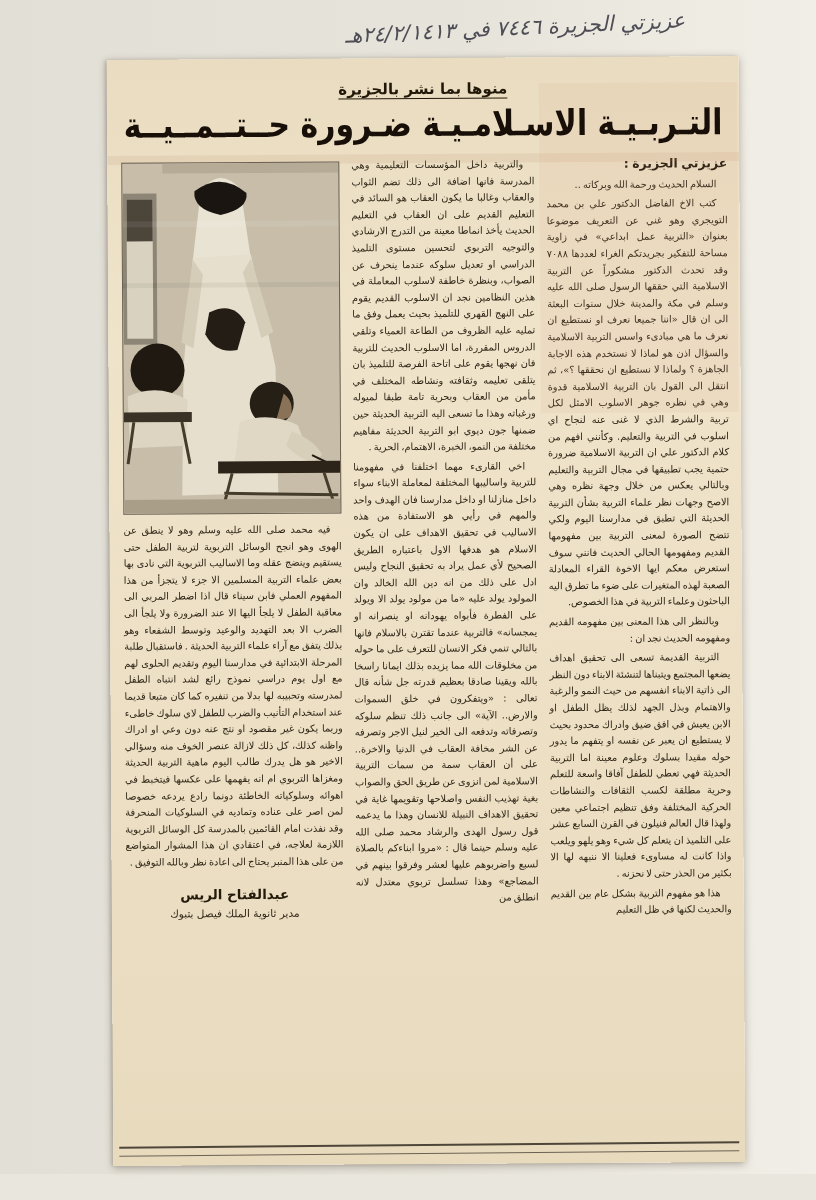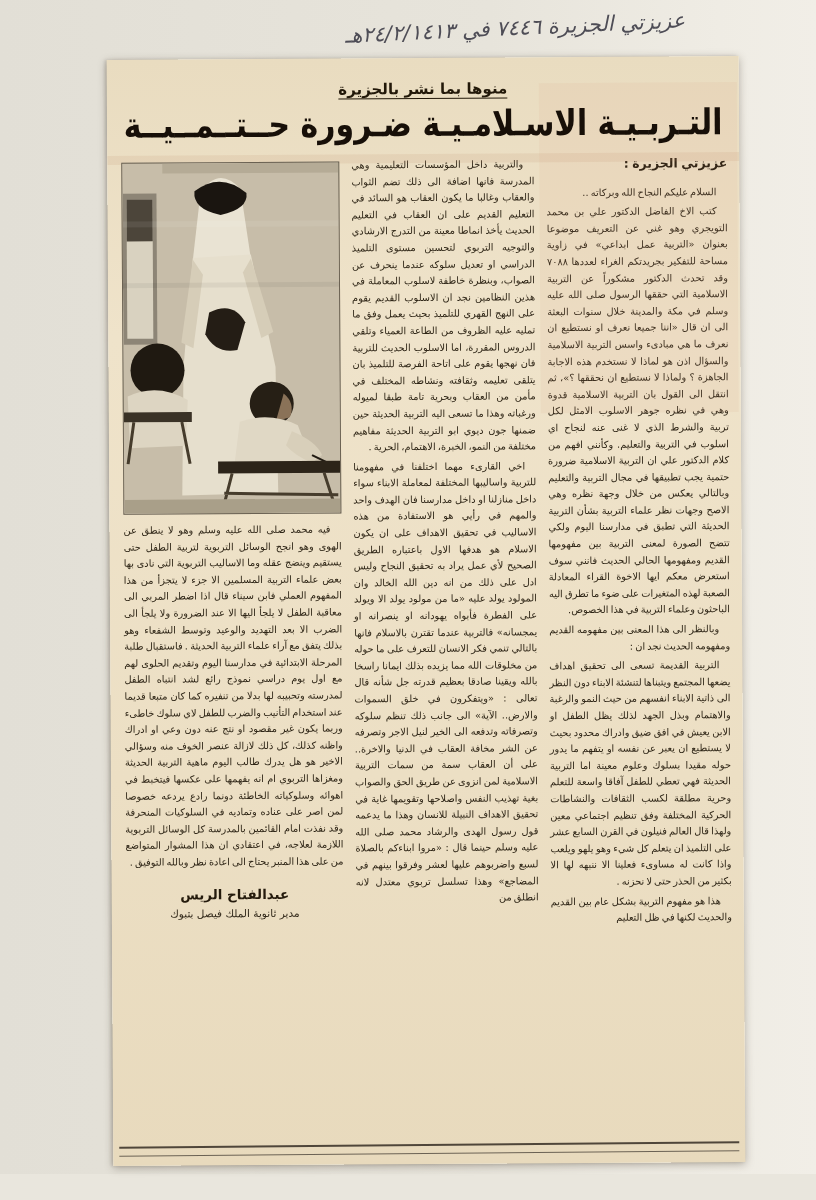--- a/index.html
+++ b/index.html
@@ -58,21 +58,21 @@
   .col-middle { width: 183px; }
   .col-left   { width: 218px; position: relative; }
   .col p {
     font-size: 9.8px; line-height: 16.6px;
     text-align: justify; text-justify: inter-word;
     color: #2e2516; word-spacing: -1px;
     text-indent: 11px; margin-bottom: 3px;
   }
   .col p.greeting {
     font-size: 12.5px; font-weight: bold; text-indent: 0;
-    margin-bottom: 12px; color: #231a0c;
+    margin-bottom: 4px; color: #231a0c;
   }
   .photo-frame {
     width: 100%; height: 352px; margin: 4px 0 8px;
     border: 1px solid #6a6152; background: #c7bda9;
     overflow: hidden;
   }
   .photo-frame svg { display: block; width: 100%; height: 100%; }
   .col-rule {
     position: absolute; left: -6px; top: 366px; width: 1px; height: 600px;
     background: rgba(62,50,34,0.5);
@@ -95,21 +95,21 @@
   <div class="patch-right"></div>
   <div class="seam"></div>
 
   <div class="kicker">منوها بما نشر بالجزيرة</div>
   <h1 class="headline">التـربـيـة الاسـلامـيـة ضـرورة حــتــمــيــة</h1>
 
   <div class="columns">
 
     <div class="col col-right">
       <p class="greeting">عزيزتي الجزيرة :</p>
-      <p>السلام عليكم النجاح الله وبركاته ..</p>
+      <p>السلام الحديث ورحمة الله وبركاته ..</p>
       <p>كتب الاخ الفاضل الدكتور علي بن محمد التويجري وهو غني عن التعريف موضوعا بعنوان «التربية عمل ابداعي» في زاوية مساحة للتفكير بجريدتكم الغراء لعددها ٧٠٨٨ وقد تحدث الدكتور مشكوراً عن التربية الاسلامية التي حققها الرسول صلى الله عليه وسلم في مكة والمدينة خلال سنوات البعثة الى ان قال «اننا جميعا نعرف او نستطيع ان نعرف ما هي مبادىء واسس التربية الاسلامية والسؤال اذن هو لماذا لا نستخدم هذه الاجابة الجاهزة ؟ ولماذا لا نستطيع ان نحققها ؟»، ثم انتقل الى القول بان التربية الاسلامية قدوة وهي في نظره جوهر الاسلوب الامثل لكل تربية والشرط الذي لا غنى عنه لنجاح اي اسلوب في التربية والتعليم. وكأنني افهم من كلام الدكتور علي ان التربية الاسلامية ضرورة حتمية يجب تطبيقها في مجال التربية والتعليم وبالتالي يعكس من خلال وجهة نظره وهي الاصح وجهات نظر علماء التربية بشأن التربية الحديثة التي تطبق في مدارسنا اليوم ولكي تتضح الصورة لمعنى التربية بين مفهومها القديم ومفهومها الحالي الحديث فانني سوف استعرض معكم ايها الاخوة القراء المعادلة الصعبة لهذه المتغيرات على ضوء ما تطرق اليه الباحثون وعلماء التربية في هذا الخصوص.</p>
       <p>وبالنظر الى هذا المعنى بين مفهومه القديم ومفهومه الحديث نجد ان :</p>
       <p>التربية القديمة تسعى الى تحقيق اهداف يضعها المجتمع ويتبناها لتنشئة الابناء دون النظر الى ذاتية الابناء انفسهم من حيث النمو والرغبة والاهتمام وبذل الجهد لذلك يظل الطفل او الابن يعيش في افق ضيق وادراك محدود بحيث لا يستطيع ان يعبر عن نفسه او يتفهم ما يدور حوله مقيدا بسلوك وعلوم معينة اما التربية الحديثة فهي تعطي للطفل آفاقا واسعة للتعلم وحرية مطلقة لكسب الثقافات والنشاطات الحركية المختلفة وفق تنظيم اجتماعي معين ولهذا قال العالم فنيلون في القرن السابع عشر على التلميذ ان يتعلم كل شيء وهو يلهو ويلعب واذا كانت له مساوىء فعلينا الا ننبهه لها الا بكثير من الحذر حتى لا نحزنه .</p>
       <p>هذا هو مفهوم التربية بشكل عام بين القديم والحديث لكنها في ظل التعليم</p>
     </div>
 
     <div class="col col-middle">
       <p>والتربية داخل المؤسسات التعليمية وهي المدرسة فانها اضافة الى ذلك تضم الثواب والعقاب وغالبا ما يكون العقاب هو السائد في التعليم القديم على ان العقاب في التعليم الحديث يأخذ انماطا معينة من التدرج الارشادي والتوجيه التربوي لتحسين مستوى التلميذ الدراسي او تعديل سلوكه عندما ينحرف عن الصواب، وبنظرة خاطفة لاسلوب المعاملة في هذين النظامين نجد ان الاسلوب القديم يقوم على النهج القهري للتلميذ بحيث يعمل وفق ما تمليه عليه الظروف من الطاعة العمياء وتلقي الدروس المقررة، اما الاسلوب الحديث للتربية فان نهجها يقوم على اتاحة الفرصة للتلميذ بان يتلقى تعليمه وثقافته ونشاطه المختلف في مأمن من العقاب وبحرية تامة طبقا لميوله ورغباته وهذا ما تسعى اليه التربية الحديثة حين ضمنها جون ديوي ابو التربية الحديثة مفاهيم مختلفة من النمو، الخبرة، الاهتمام، الحرية .</p>
       <p>اخي القارىء مهما اختلفنا في مفهومنا للتربية واساليبها المختلفة لمعاملة الابناء سواء داخل منازلنا او داخل مدارسنا فان الهدف واحد والمهم في رأيي هو الاستفادة من هذه الاساليب في تحقيق الاهداف على ان يكون الاسلام هو هدفها الاول باعتباره الطريق الصحيح لأي عمل يراد به تحقيق النجاح وليس ادل على ذلك من انه دين الله الخالد وان المولود يولد عليه «ما من مولود يولد الا ويولد على الفطرة فأبواه يهودانه او ينصرانه او يمجسانه» فالتربية عندما تقترن بالاسلام فانها بالتالي تنمي فكر الانسان للتعرف على ما حوله من مخلوقات الله مما يزيده بذلك ايمانا راسخا بالله ويقينا صادقا بعظيم قدرته جل شأنه قال تعالى : «ويتفكرون في خلق السموات والارض.. الآية» الى جانب ذلك تنظم سلوكه وتصرفاته وتدفعه الى الخير لنيل الاجر وتصرفه عن الشر مخافة العقاب في الدنيا والاخرة.. على أن العقاب سمة من سمات التربية الاسلامية لمن انزوى عن طريق الحق والصواب بغية تهذيب النفس واصلاحها وتقويمها غاية في تحقيق الاهداف النبيلة للانسان وهذا ما يدعمه قول رسول الهدى والرشاد محمد صلى الله عليه وسلم حينما قال : «مروا ابناءكم بالصلاة لسبع واضربوهم عليها لعشر وفرقوا بينهم في المضاجع» وهذا تسلسل تربوي معتدل لانه انطلق من</p>
     </div>

